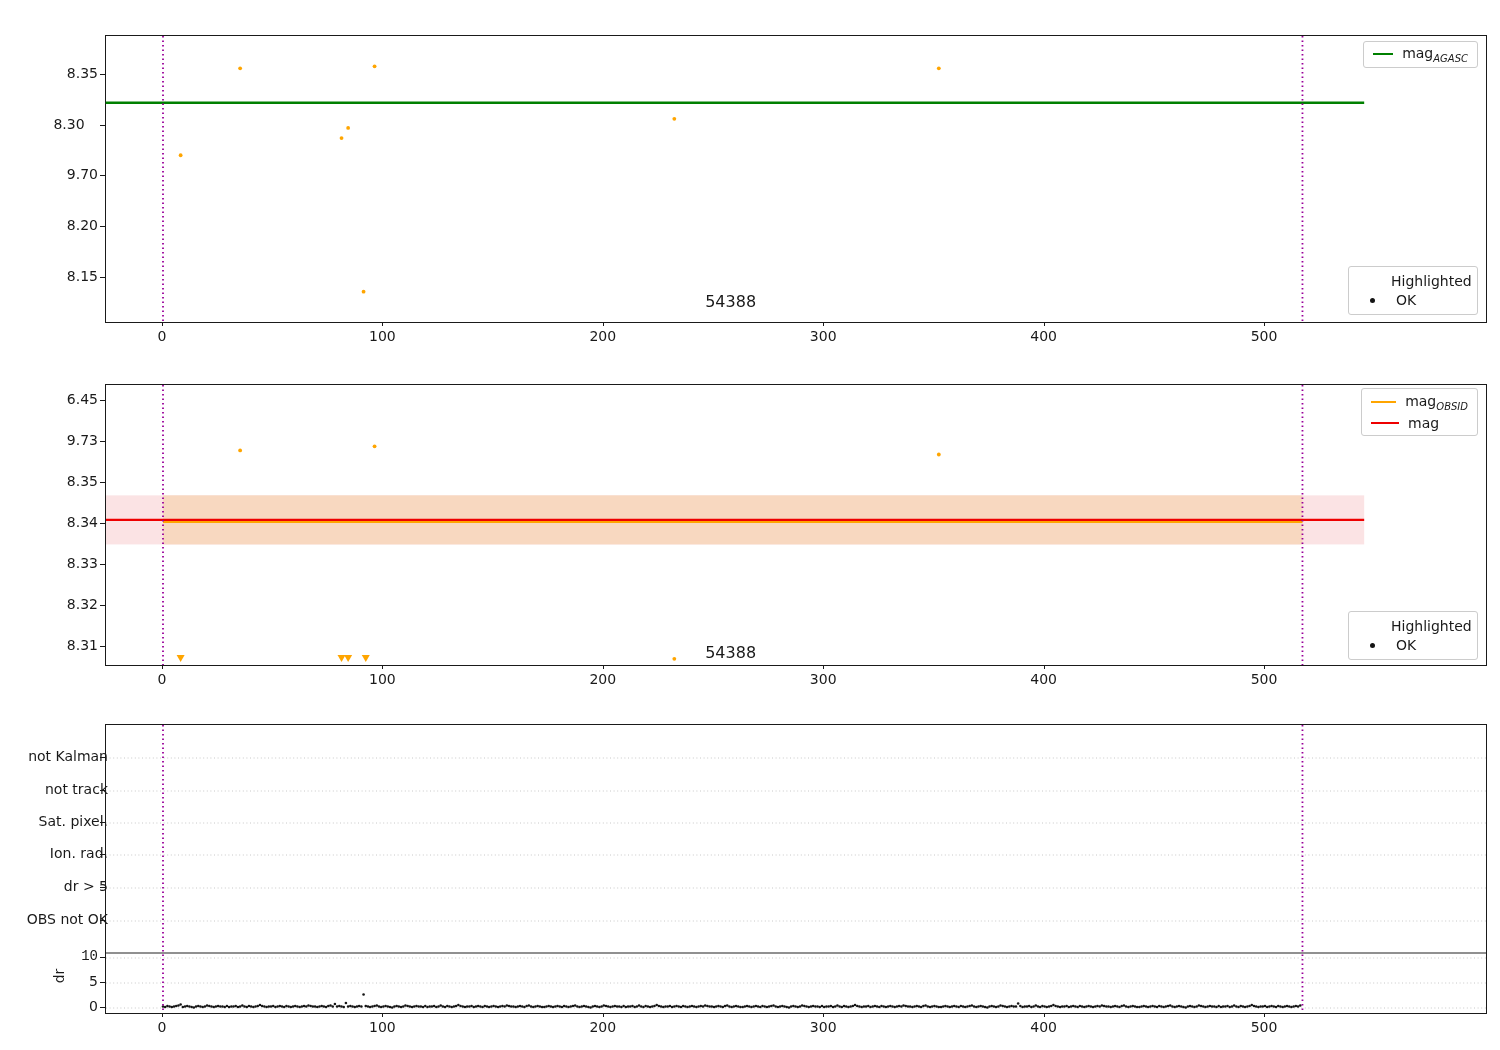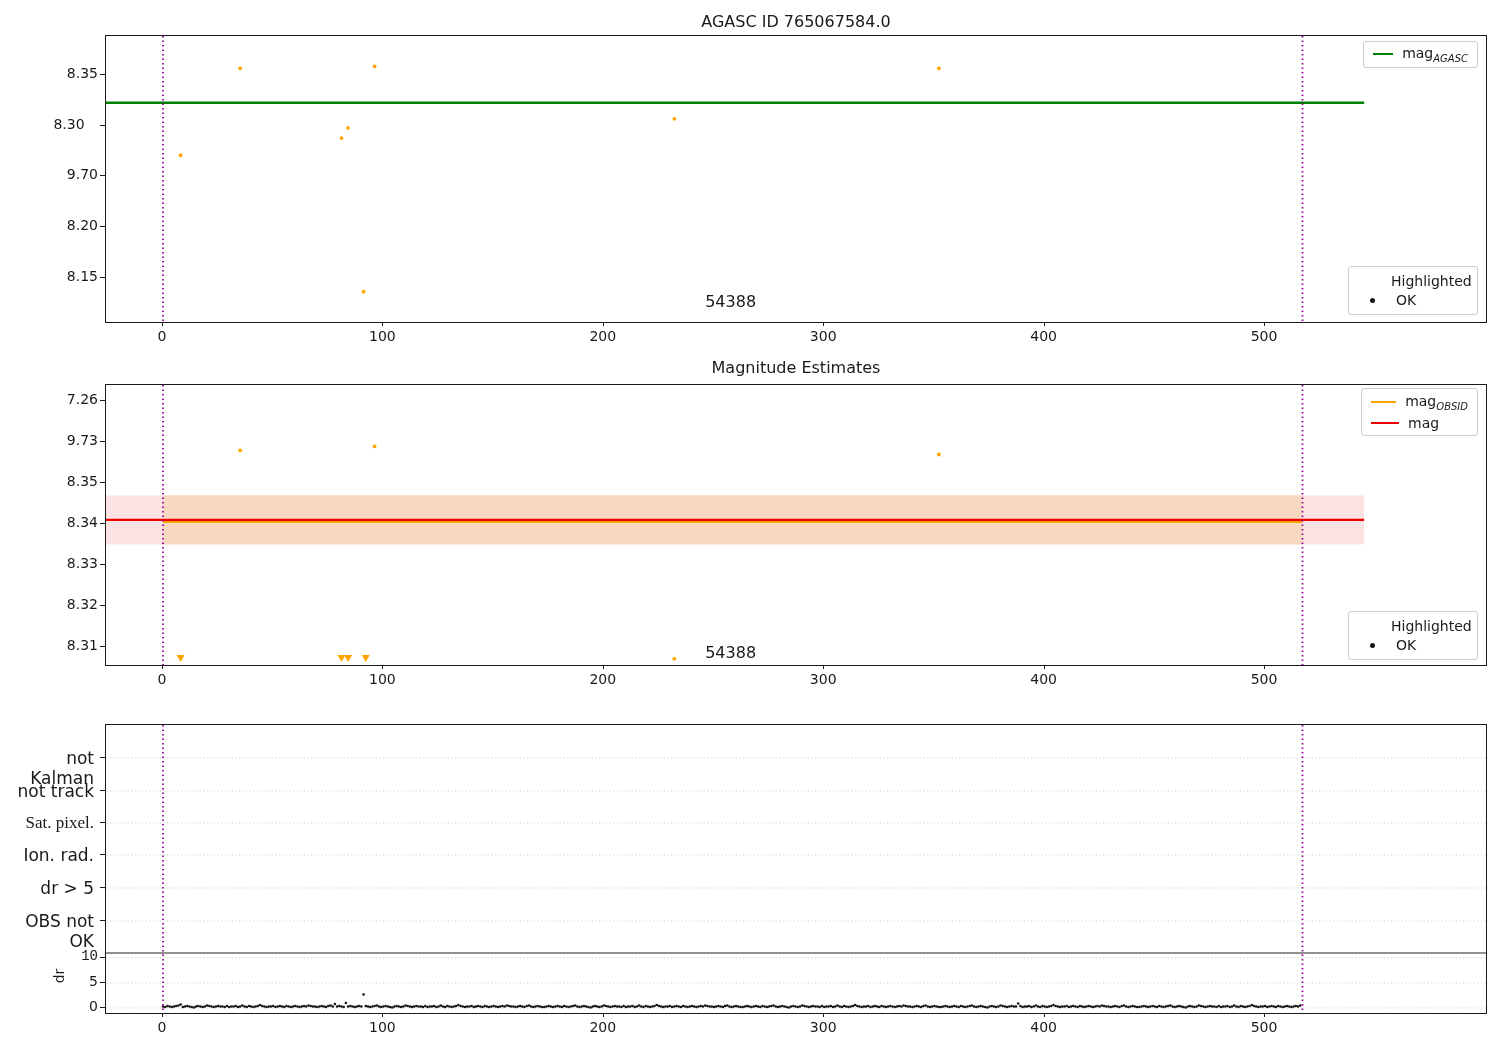--- a/index.html
+++ b/index.html
@@ -12,30 +12,28 @@
   .ytick{position:absolute;text-align:right;font-size:14px;}
   .tickmark{position:absolute;background:#1a1a1a;}
   .legend{position:absolute;background:#fff;border:1px solid #ccc;border-radius:3px;
           padding:3px 9px;font-size:14px;display:flex;flex-direction:column;
           justify-content:center;gap:3px;box-sizing:border-box;}
   .lrow{display:flex;align-items:center;gap:9px;white-space:nowrap;}
   .lline{display:inline-block;width:28px;height:0;border-top-width:2.5px;border-top-style:solid;}
   .ldot{display:inline-block;width:5px;height:5px;border-radius:50%;margin:0 12px;}
   .lsub{font-style:italic;font-size:10px;}
   .annot{position:absolute;font-size:16px;width:70px;text-align:center;}
-  .cattick{position:absolute;text-align:right;font-size:17px;width:92px;left:2px;}
+  .cattick{position:absolute;text-align:right;font-size:14px;width:92px;left:16px;}
   .drlabel{position:absolute;font-size:14px;transform:rotate(-90deg);}
 </style>
 </head>
 <body>
 
 <div id="fig">
 
-  <div class="title" style="left:546px;top:12px;">AGASC ID 765067584.0</div>
-  <div class="title" style="left:546px;top:358px;">Magnitude Estimates</div>
 
   <div class="plot" id="p1" style="left:105px;top:35px;width:1380px;height:286px;">
     <svg id="svg1" width="1380" height="286">
         <line x1="-0.30400000000000205" x2="1258.18" y1="66.6996466431086" y2="66.6996466431086" stroke="#008000" stroke-width="2.5"></line>
         <circle cx="57" cy="-262.7561837455851" r="1.7" fill="#141414"></circle>
         <circle cx="59.204" cy="-260.73498233215685" r="1.7" fill="#141414"></circle>
         <circle cx="61.408" cy="-263.76678445229834" r="1.7" fill="#141414"></circle>
         <circle cx="63.612" cy="-261.74558303887187" r="1.7" fill="#141414"></circle>
         <circle cx="65.816" cy="-258.71378091873044" r="1.7" fill="#141414"></circle>
         <circle cx="68.02" cy="-256.69257950530215" r="1.7" fill="#141414"></circle>
@@ -1702,21 +1700,21 @@
     <div class="xtick" style="left:360.4px;top:671px;">100</div>
     <div class="tickmark" style="left:382.4px;top:665px;width:1px;height:4px;"></div>
     <div class="xtick" style="left:580.8px;top:671px;">200</div>
     <div class="tickmark" style="left:602.8px;top:665px;width:1px;height:4px;"></div>
     <div class="xtick" style="left:801.2px;top:671px;">300</div>
     <div class="tickmark" style="left:823.2px;top:665px;width:1px;height:4px;"></div>
     <div class="xtick" style="left:1021.5999999999999px;top:671px;">400</div>
     <div class="tickmark" style="left:1043.6px;top:665px;width:1px;height:4px;"></div>
     <div class="xtick" style="left:1242px;top:671px;">500</div>
     <div class="tickmark" style="left:1264px;top:665px;width:1px;height:4px;"></div>
-    <div class="ytick" style="left:40px;width:58px;top:391.35036496350904px;">7.26</div>
+    <div class="ytick" style="left:40px;width:58px;top:391.35036496350904px;">6.45</div>
     <div class="tickmark" style="left:100px;top:400.35036496350904px;width:5px;height:1px;"></div>
     <div class="ytick" style="left:40px;width:58px;top:432.2262773722672px;">9.73</div>
     <div class="tickmark" style="left:100px;top:441.2262773722672px;width:5px;height:1px;"></div>
     <div class="ytick" style="left:40px;width:58px;top:473.1021897810253px;">8.35</div>
     <div class="tickmark" style="left:100px;top:482.1021897810253px;width:5px;height:1px;"></div>
     <div class="ytick" style="left:40px;width:58px;top:513.9781021897834px;">8.34</div>
     <div class="tickmark" style="left:100px;top:522.9781021897834px;width:5px;height:1px;"></div>
     <div class="ytick" style="left:40px;width:58px;top:554.8540145985415px;">8.33</div>
     <div class="tickmark" style="left:100px;top:563.8540145985415px;width:5px;height:1px;"></div>
     <div class="ytick" style="left:40px;width:58px;top:595.7299270072997px;">8.32</div>
@@ -1732,21 +1730,21 @@
     <div class="xtick" style="left:801.2px;top:1019px;">300</div>
     <div class="tickmark" style="left:823.2px;top:1013px;width:1px;height:4px;"></div>
     <div class="xtick" style="left:1021.5999999999999px;top:1019px;">400</div>
     <div class="tickmark" style="left:1043.6px;top:1013px;width:1px;height:4px;"></div>
     <div class="xtick" style="left:1242px;top:1019px;">500</div>
     <div class="tickmark" style="left:1264px;top:1013px;width:1px;height:4px;"></div>
     <div class="cattick" style="top:748px;">not Kalman</div>
     <div class="tickmark" style="left:100px;top:757px;width:5px;height:1px;"></div>
     <div class="cattick" style="top:781px;">not track</div>
     <div class="tickmark" style="left:100px;top:790px;width:5px;height:1px;"></div>
-    <div class="cattick" style="top:813px;font-family:Liberation Serif, serif;">Sat. pixel.</div>
+    <div class="cattick" style="top:813px;">Sat. pixel.</div>
     <div class="tickmark" style="left:100px;top:822px;width:5px;height:1px;"></div>
     <div class="cattick" style="top:845px;">Ion. rad.</div>
     <div class="tickmark" style="left:100px;top:854px;width:5px;height:1px;"></div>
     <div class="cattick" style="top:878px;">dr &gt; 5</div>
     <div class="tickmark" style="left:100px;top:887px;width:5px;height:1px;"></div>
     <div class="cattick" style="top:911px;">OBS not OK</div>
     <div class="tickmark" style="left:100px;top:920px;width:5px;height:1px;"></div>
     <div class="ytick" style="left:58px;width:40px;top:948px;font-family:Liberation Mono, monospace;">10</div>
     <div class="tickmark" style="left:100px;top:957px;width:5px;height:1px;"></div>
     <div class="ytick" style="left:58px;width:40px;top:973px;">5</div>

